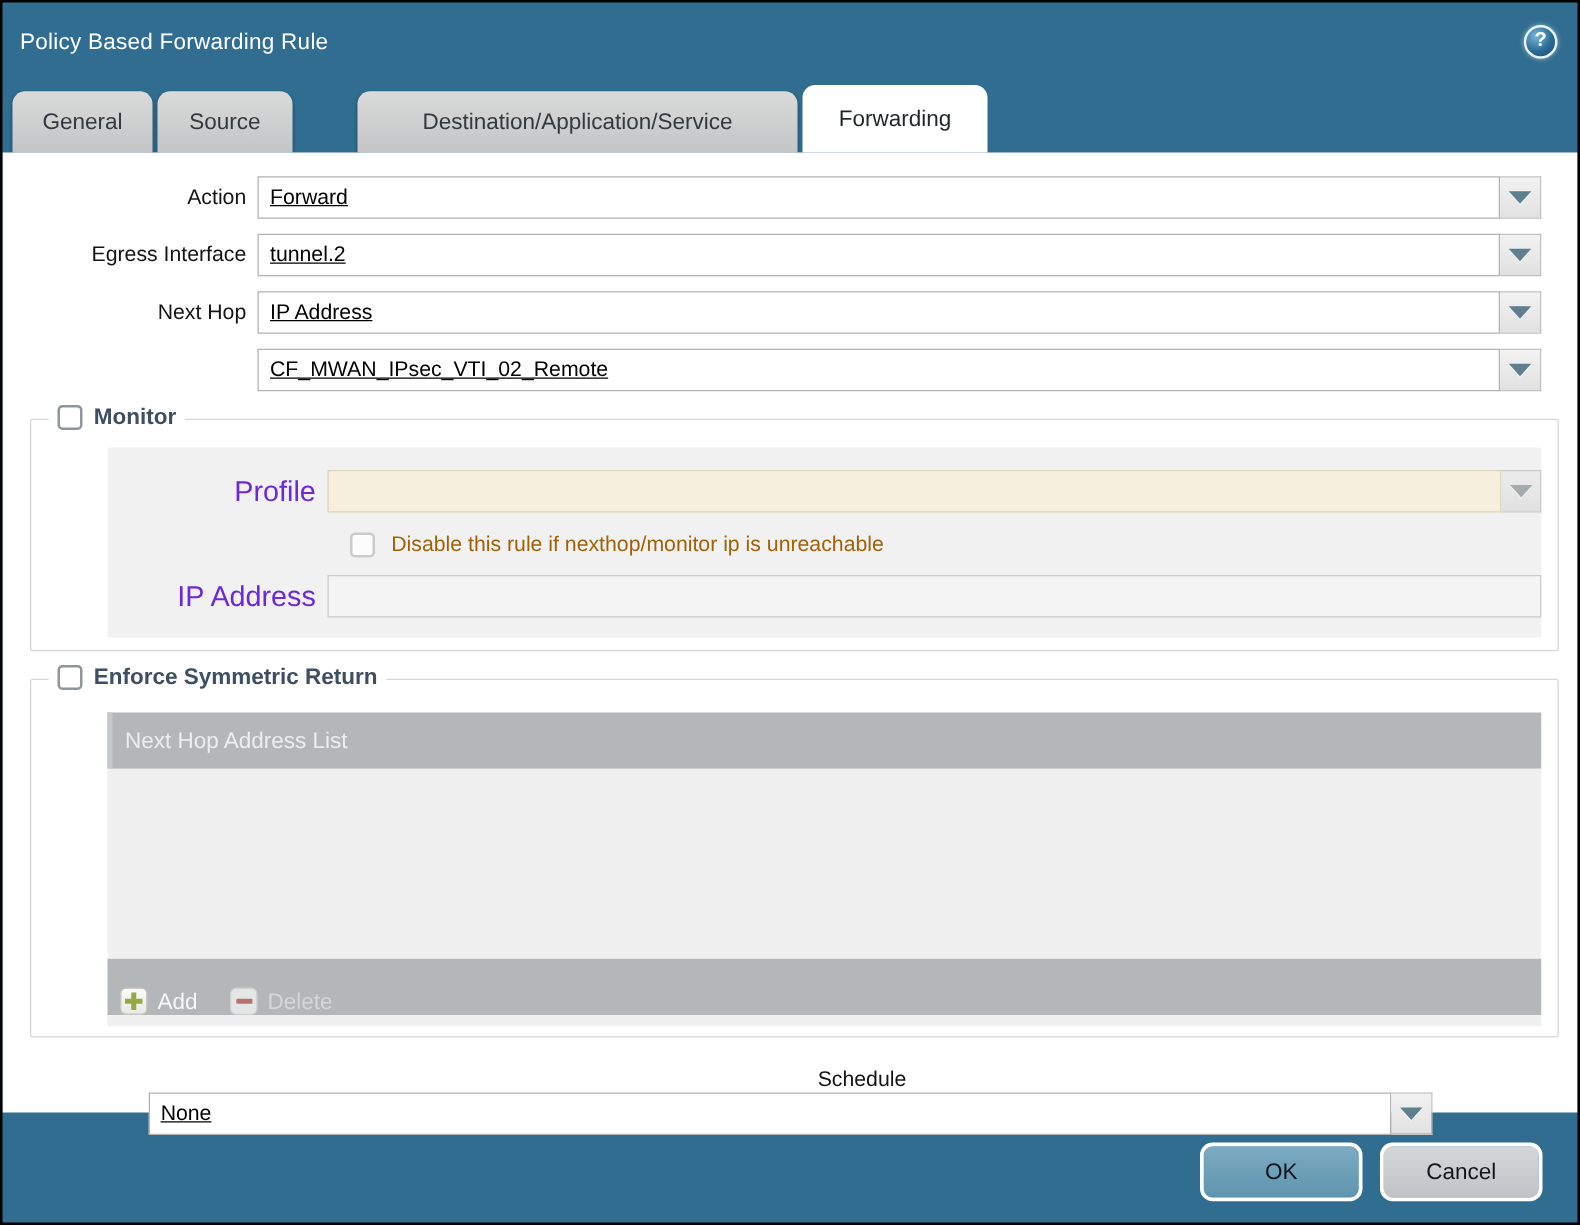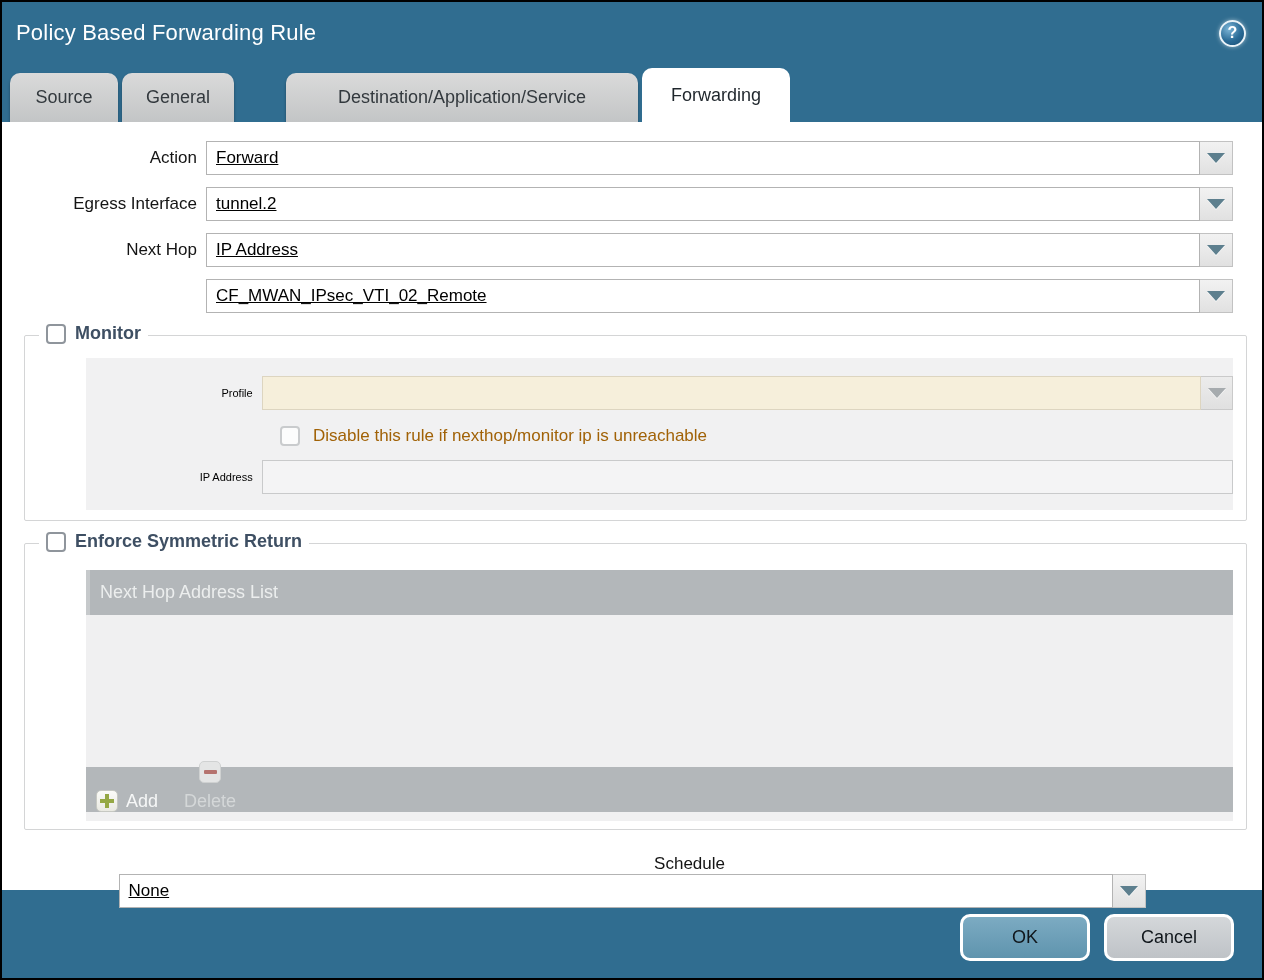--- a/index.html
+++ b/index.html
@@ -4,21 +4,21 @@
 <style>
   * { margin:0; padding:0; box-sizing:border-box; }
   html,body { width:1264px; height:980px; }
   body { font-family:"Liberation Sans","DejaVu Sans",sans-serif; background:#000; }
 
   .frame { position:relative; width:1264px; height:980px; background:#000; }
   .dialog { position:absolute; left:2px; top:2px; width:1260px; height:976px; background:#306d90; overflow:hidden; }
 
   
   .titlebar { height:62px; display:flex; align-items:center; padding:0 16px 0 14px; }
-  .title { color:#ffffff; font-size:22px; letter-spacing:.2px; }
+  .title { color:#ffffff; font-size:18px; letter-spacing:.2px; }
   .help { margin-left:auto; width:27px; height:27px; border-radius:50%;
           background:radial-gradient(circle at 35% 30%, #7db6d8 0%, #2a6b96 55%, #174c72 100%);
           border:2px solid #eaf3f8; color:#fff; font-size:16px; font-weight:bold;
           display:flex; align-items:center; justify-content:center; cursor:pointer;
           box-shadow:0 0 4px rgba(255,255,255,.5); }
 
   
   .tabstrip { height:58px; display:flex; align-items:flex-end; padding-left:8px; }
   .tab { height:49px; display:flex; align-items:center; justify-content:center;
          font-size:18px; color:#33393e; margin-right:4px;
@@ -49,38 +49,38 @@
   .legend { position:absolute; top:-13px; left:14px; background:#ffffff; padding:0 7px;
             display:flex; align-items:center; gap:9px; }
   .legend-text { font-size:18px; font-weight:bold; color:#3e4f63; }
   .checkbox { width:20px; height:20px; background:#ffffff; border:2px solid #8f959c;
               border-radius:4px; cursor:pointer; flex:none; }
   .checkbox.disabled { border-color:#c9cbcd; background:#fcfcfc; cursor:default; }
 
   
   .monitor-panel { margin:22px 13px 10px 13px; background:#f1f1f2; padding:10px 0 16px; }
   .m-row { display:flex; align-items:center; margin-top:8px; }
-  .m-label { width:182px; text-align:right; padding-right:9px; font-size:11px; color:#000000; }
+  .m-label { width:182px; text-align:right; padding-right:9px; font-size:23px; color:#6d28d9; }
   .profile-box { width:975px; height:34px; background:#f6efdb; border:1px solid #ddd5c0; }
   .dd-btn.disabled { background:linear-gradient(#ececec,#e0e0e0); border-color:#cacaca; cursor:default; }
   .disable-row { margin:16px 0 14px 194px; display:flex; align-items:center; gap:13px; }
   .disable-text { font-size:17px; color:#a16207;text-align:right; }
   .ip-box { width:1008px; height:34px; background:#f4f4f5; border:1px solid #c9cacb; }
 
   
   .table { margin:26px 13px 8px 13px; }
   .tbl-header { height:45px; background:#b3b7ba; border-left:4px solid #c6c9cb;
                 display:flex; align-items:center; padding-left:10px;
                 font-size:18px; color:#eceeee; }
   .tbl-body { height:152px; background:#f0f0f1; }
   .tbl-footer { height:45px; background:#b3b7ba; display:flex; align-items:flex-end;
                 padding-left:10px; gap:26px; }
   .tbl-strip { height:9px; background:#f0f0f1; }
   .tbl-btn { display:flex; align-items:center; gap:8px; cursor:pointer; }
-  .tbl-btn.disabled { cursor:default;flex-direction:column; }
+  .tbl-btn.disabled { cursor:default; }
   .icon-sq { width:22px; height:22px; border-radius:5px; background:linear-gradient(#fbfbf8,#e9e9e2);
              border:1px solid #c6c8c2; display:flex; align-items:center; justify-content:center; flex:none; }
   .plus { position:relative; width:14px; height:14px; }
   .plus::before { content:""; position:absolute; left:0; top:5px; width:14px; height:4px; background:#95a844; }
   .plus::after  { content:""; position:absolute; left:5px; top:0; width:4px; height:14px; background:#95a844; }
   .minus { width:13px; height:4px; background:#b5736f; border-radius:1px; }
   .icon-sq.dim { background:#e4e5e5; border-color:#cfd1d1; }
   .add-label { font-size:18px; color:#f6f7f7; }
   .del-label { font-size:18px; color:#d4d7d8; }
 
@@ -98,22 +98,22 @@
 
 <div class="frame">
   <div class="dialog">
 
     <div class="titlebar">
       <div class="title">Policy Based Forwarding Rule</div>
       <div class="help">?</div>
     </div>
 
     <div class="tabstrip">
+      <div class="tab general">General</div>
       <div class="tab source">Source</div>
-      <div class="tab general">General</div>
       <div class="tab dest">Destination/Application/Service</div>
       <div class="tab active">Forwarding</div>
     </div>
 
     <div class="content">
 
       <div class="form-row">
         <div class="form-label">Action</div>
         <div class="fieldwrap">
           <div class="inputbox">Forward</div>

